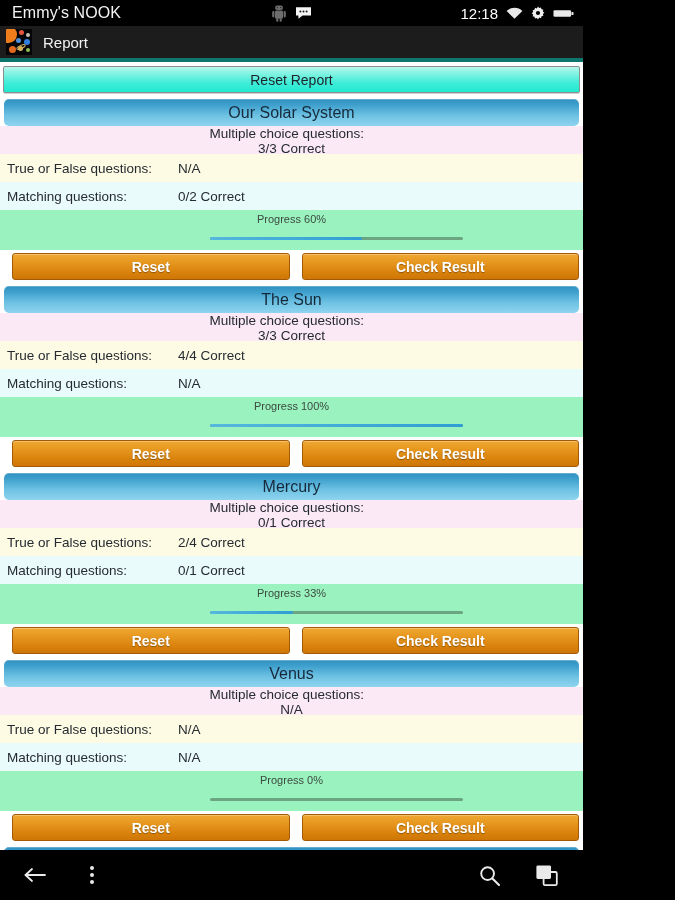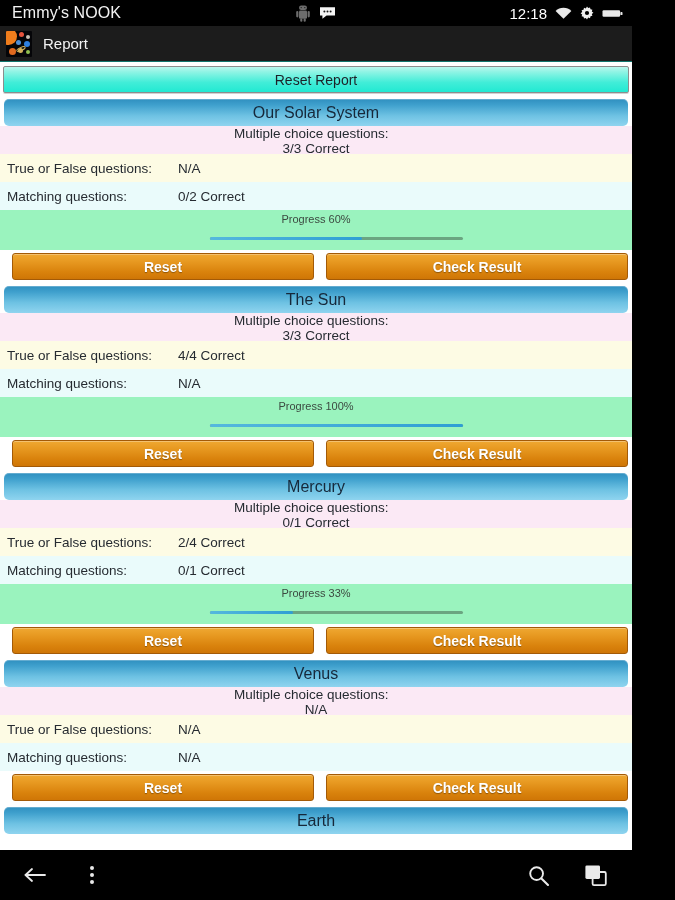--- a/index.html
+++ b/index.html
@@ -2,40 +2,40 @@
 <html><head>
 <meta charset="utf-8">
 <style>
   * { margin:0; padding:0; box-sizing:border-box; }
   html, body {
     width:675px; height:900px;
     background:#000;
     font-family:"Liberation Sans", sans-serif;
     overflow:hidden;
   }
-  #screen { position:relative; width:632px; height:900px; background:#ffffff; overflow:hidden; }
+  #screen { position:relative; width:583px; height:900px; background:#ffffff; overflow:hidden; }
 
   
   .statusbar {
     position:relative; height:26px; background:#000000;
     display:flex; align-items:center; flex-shrink:0;
   }
   .sb-title {
     color:#f2f2f2; font-size:16px; padding-left:12px; letter-spacing:.1px;
   }
   .sb-center { position:absolute; left:0; right:0; display:flex; justify-content:center; align-items:center; gap:9px; }
   .sb-right { position:absolute; right:9px; display:flex; align-items:center; gap:8px; }
   .sb-time { color:#ffffff; font-size:15px; }
   .ic { display:inline-block; line-height:0; }
 
   
   .actionbar {
     height:36px; background:#1c1c1c;
     display:flex; align-items:center; flex-shrink:0;
-    border-bottom:1px solid #0f766e;
+    border-bottom:4px solid #0f766e;
   }
   .app-icon {
     width:26px; height:26px; margin-left:6px; background:#050508;
     position:relative; overflow:hidden; border-radius:1px; flex-shrink:0;
   }
   .app-icon .sun {
     position:absolute; left:-6px; top:-3px; width:17px; height:17px;
     background:#f07d1c; border-radius:50%;
   }
   .app-icon i {
@@ -300,20 +300,26 @@
         <span class="val">N/A</span>
       </div>
       <div class="row row-tf">
         <span class="lbl">True or False questions:</span>
         <span class="val">N/A</span>
       </div>
       <div class="row row-mt">
         <span class="lbl">Matching questions:</span>
         <span class="val">N/A</span>
       </div>
+      <div class="progress-row">
+        <div class="progress-label">Progress 0%</div>
+        <div class="progress-track">
+          <div class="progress-fill" style="width: 0%; background: transparent;"></div>
+        </div>
+      </div>
       <div class="btn-row">
         <div class="btn-orange">Reset</div>
         <div class="btn-orange">Check Result</div>
       </div>
     </div>
 
     <div class="card">
       <div class="card-header">Earth</div>
     </div>
 

